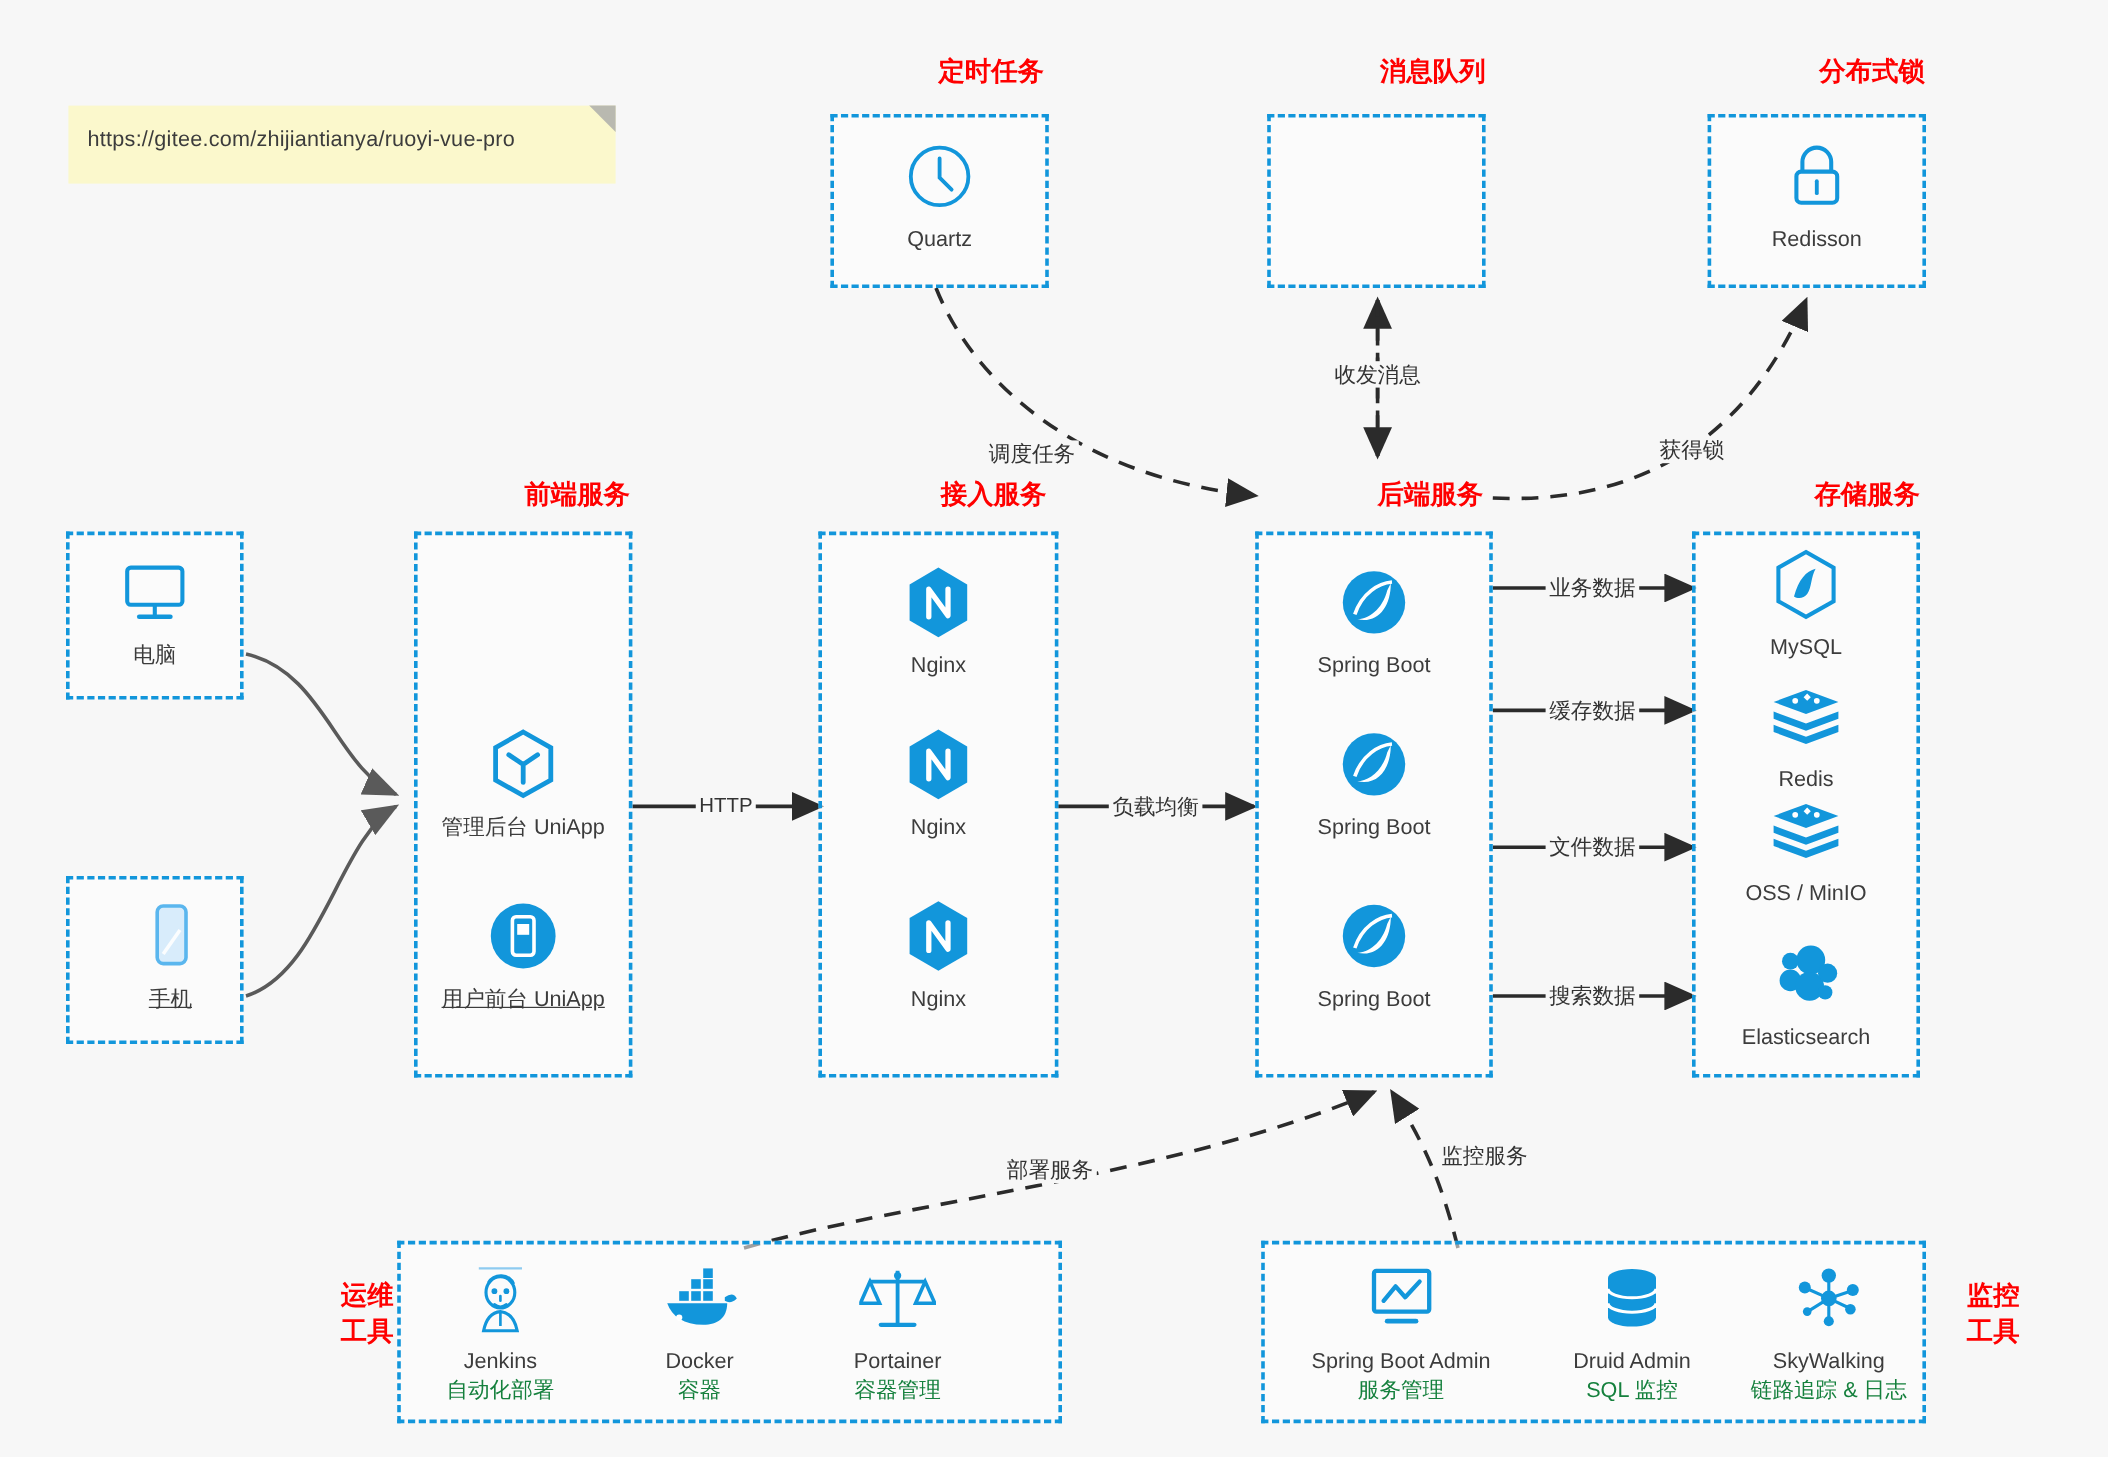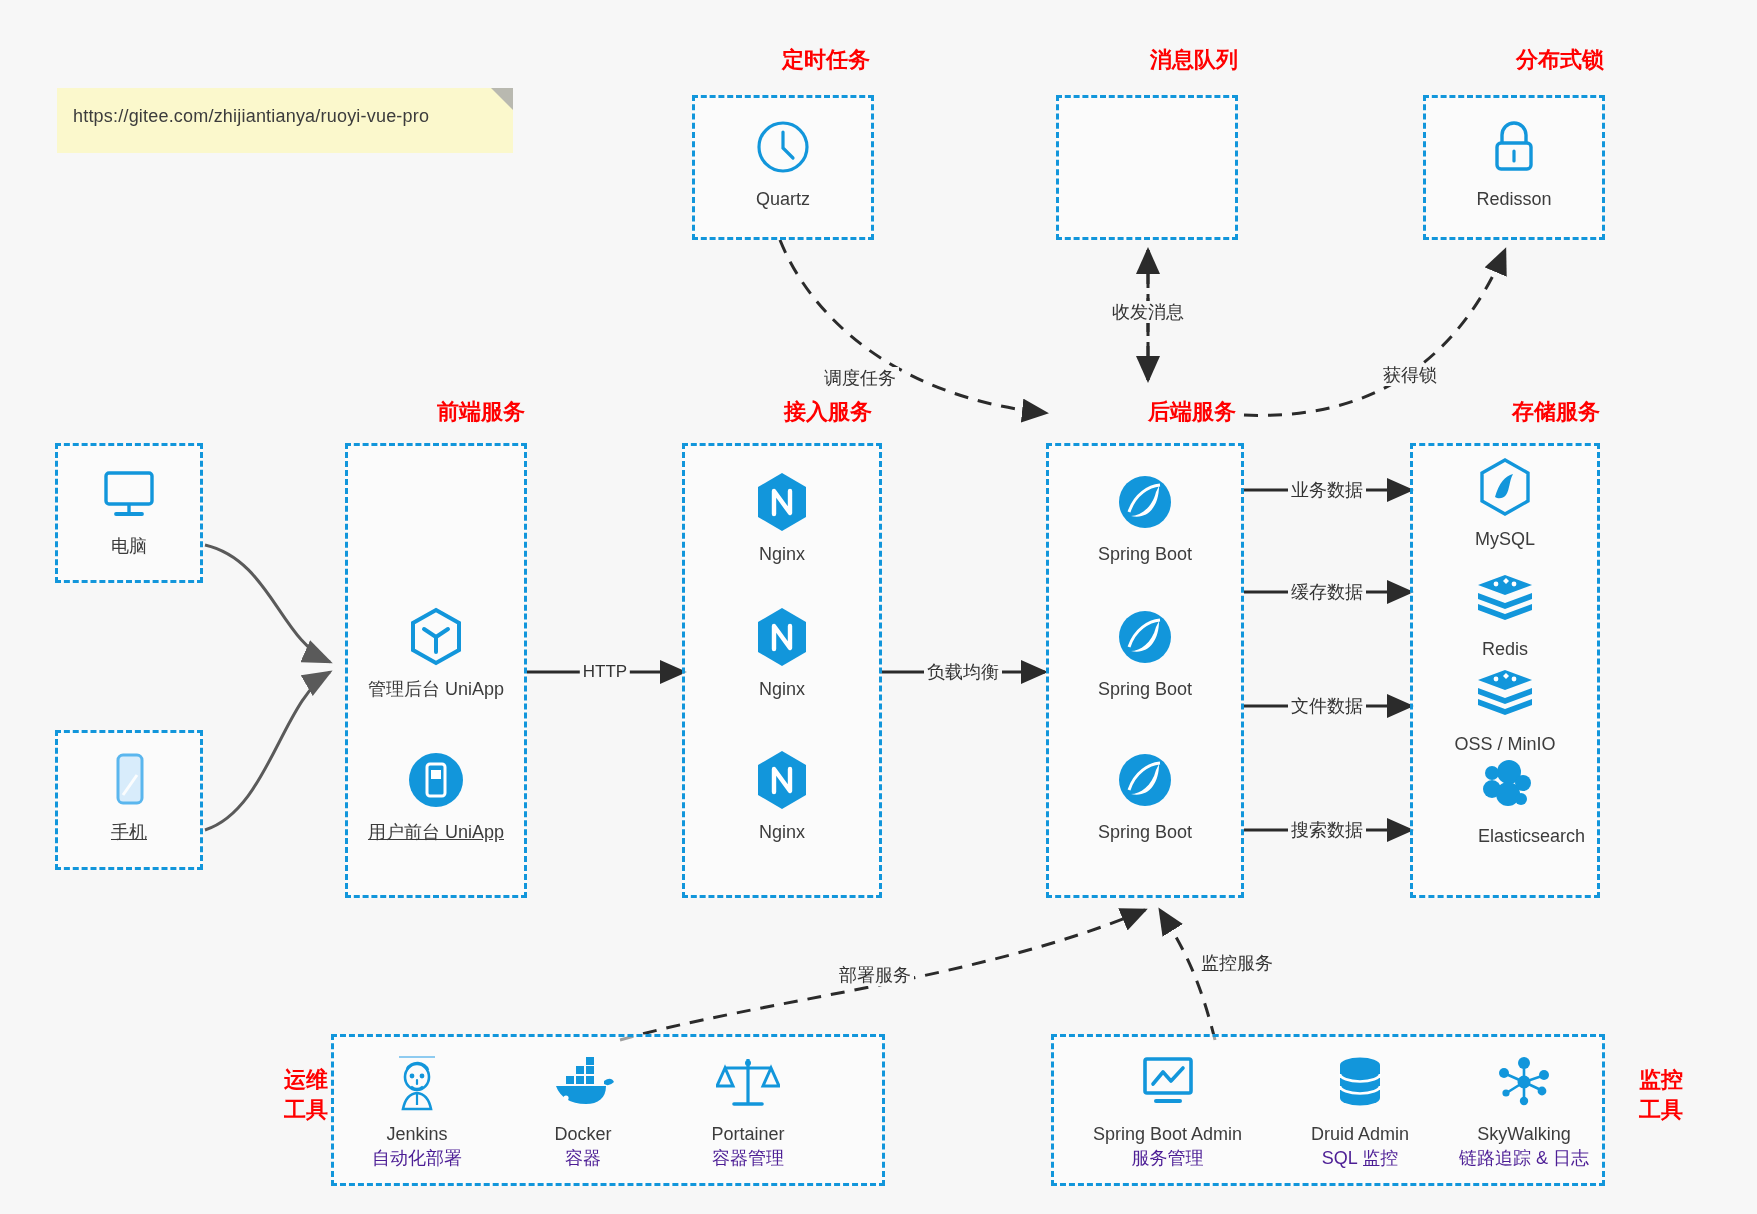--- a/index.html
+++ b/index.html
@@ -37,21 +37,21 @@
     position:absolute;
     color:#ff0000;font-weight:bold;font-size:22px;
     text-align:right;white-space:nowrap;
   }
   .group-title.side{font-size:22px;line-height:30px;}
 
   
   .node{position:absolute;text-align:center;width:160px;}
   .node .ico{height:64px;display:flex;align-items:center;justify-content:center;}
   .node .cap{margin-top:8px;font-size:18px;line-height:24px;color:#3c3c3c;white-space:nowrap;}
-  .node .cap2{font-size:18px;line-height:24px;color:#4c1d95;white-space:nowrap;}
+  .node .cap2{font-size:18px;line-height:24px;color:#15803d;white-space:nowrap;}
 
   
   .elabel{
     position:absolute;background:#f7f7f7;
     font-size:17px;line-height:20px;color:#333;
     padding:1px 3px;white-space:nowrap;
     transform:translate(-50%,-50%);
   }
   .elabel.cn{font-size:18px;}
 </style>
@@ -139,21 +139,21 @@
       <svg width="60" height="54" viewBox="0 0 60 54">
         <rect x="7" y="6" width="46" height="31" rx="3" fill="none" stroke="#1296db" stroke-width="3.4"></rect>
         <path d="M30 37 L30 46" stroke="#1296db" stroke-width="3.4"></path>
         <path d="M17 47 L43 47" stroke="#1296db" stroke-width="3.8" stroke-linecap="round"></path>
       </svg>
     </div>
     <div class="cap">电脑</div>
   </div>
 
   <div class="group" style="left:55px;top:730px;width:148px;height:140px;"></div>
-  <div class="node" style="left:49px;top:748px;width:160px;text-decoration:underline;">
+  <div class="node" style="left:62px;top:748px;width:160px;text-decoration:underline;">
     <div class="ico">
       <svg width="44" height="58" viewBox="0 0 44 58">
         <rect x="11" y="4" width="24" height="48" rx="5" fill="#d8ecfb" stroke="#5ab6ee" stroke-width="3"></rect>
         <path d="M16 44 L30 24" stroke="#ffffff" stroke-width="3" opacity=".9"></path>
       </svg>
     </div>
     <div class="cap">手机</div>
   </div>
 
   <div class="group-title" style="left:345px;top:397px;width:180px;">前端服务</div>
@@ -284,21 +284,21 @@
         <path d="M4 22 L31 32 L58 22 L58 28 L31 38 L4 28 Z" fill="#1296db"></path>
         <path d="M4 33 L31 43 L58 33 L58 39 L31 49 L4 39 Z" fill="#1296db"></path>
         <circle cx="22" cy="13" r="2.4" fill="#ffffff"></circle>
         <circle cx="40" cy="13" r="2.4" fill="#ffffff"></circle>
         <path d="M29 10 l3 -3 l3 3 l-3 3 z" fill="#ffffff"></path>
       </svg>
     </div>
     <div class="cap">OSS / MinIO</div>
   </div>
 
-  <div class="node" style="left:1425px;top:752px;text-align:right;">
+  <div class="node" style="left:1425px;top:780px;">
     <div class="ico">
       <svg width="58" height="56" viewBox="0 0 58 56">
         <circle cx="33" cy="16" r="12" fill="#1296db"></circle>
         <circle cx="16" cy="17" r="7" fill="#1296db"></circle>
         <circle cx="16" cy="33" r="9" fill="#1296db"></circle>
         <circle cx="32" cy="38" r="12" fill="#1296db"></circle>
         <circle cx="47" cy="27" r="8" fill="#1296db"></circle>
         <circle cx="45" cy="43" r="6" fill="#1296db"></circle>
       </svg>
     </div>

